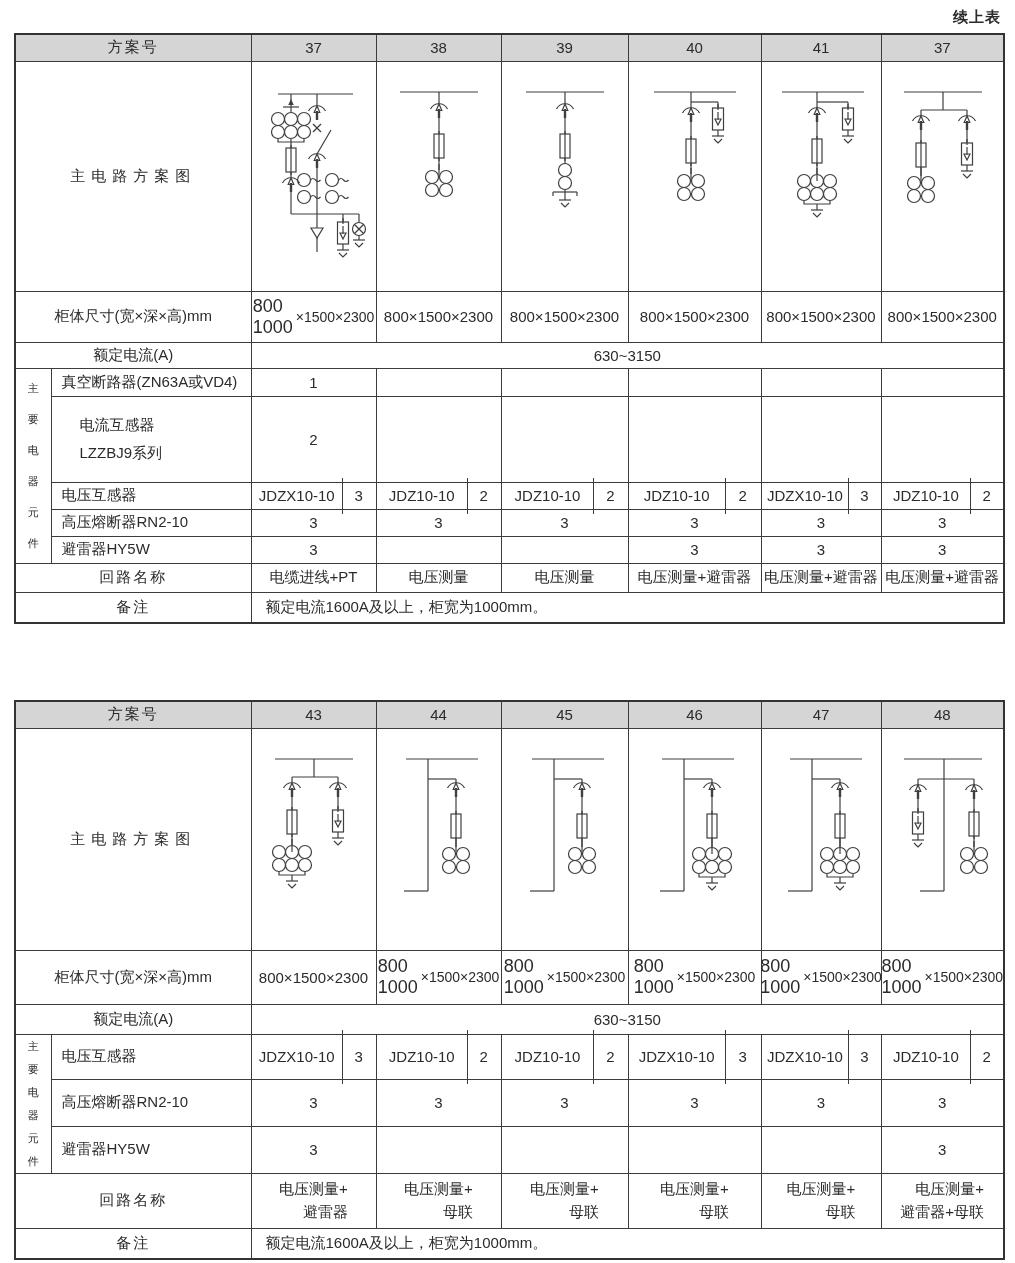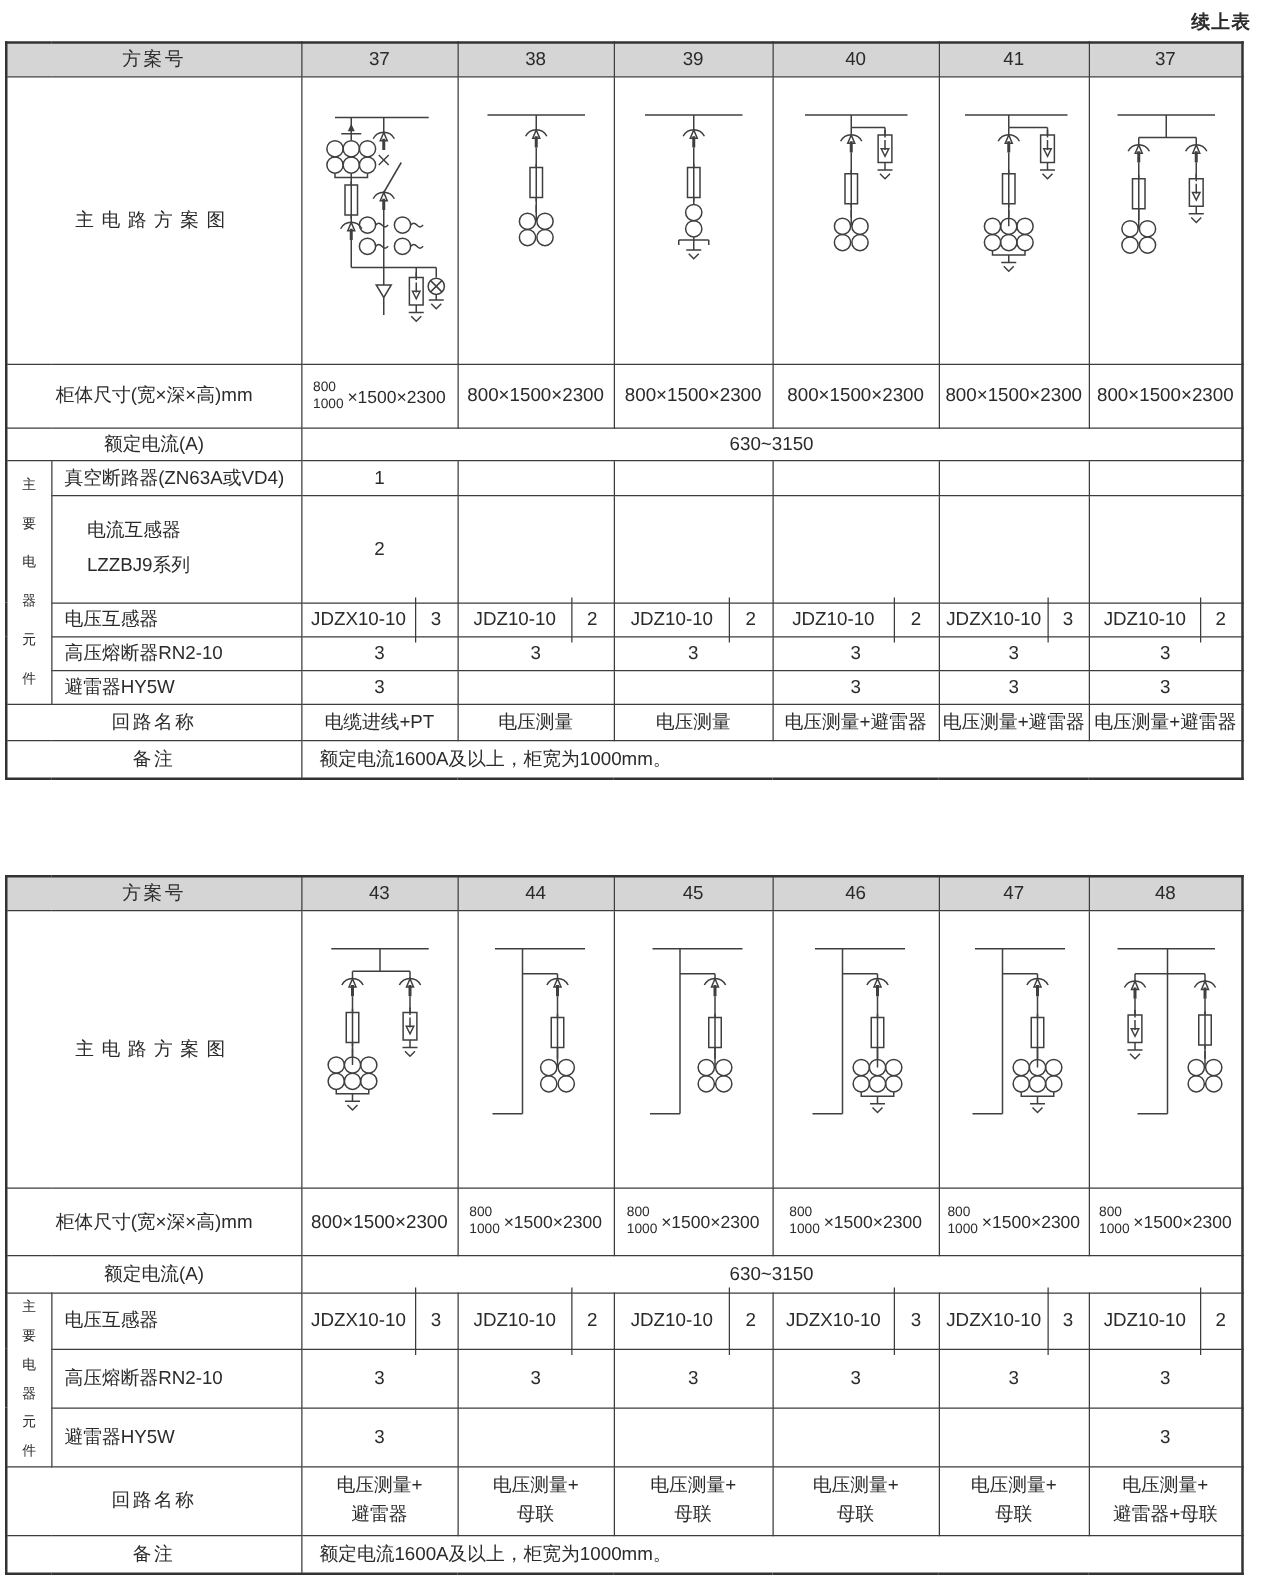--- a/index.html
+++ b/index.html
@@ -3,21 +3,21 @@
 <meta charset="utf-8">
 <style>
   html,body{margin:0;padding:0;}
   body{
     width:1015px;height:1263px;position:relative;background:#ffffff;
     font-family:"Liberation Sans","DejaVu Sans",sans-serif;color:#2b2b2b;
     -webkit-font-smoothing:antialiased;
   }
   .cont-note{position:absolute;top:8px;right:14px;font-size:15px;font-weight:700;letter-spacing:1px;}
   table.sch{
-    position:absolute;left:4px;width:989px;border-collapse:collapse;table-layout:fixed;
+    position:absolute;left:14px;width:989px;border-collapse:collapse;table-layout:fixed;
     border:2px solid #333333;
   }
   #t1{top:33px;} #t2{top:700px;}
   td{
     border:1px solid #3c3c3c;text-align:center;vertical-align:middle;
     font-size:15px;padding:0;
   }
   .hdr{background:#d5d5d5;}
   .sp1{letter-spacing:2px;}
   .sp2{letter-spacing:6px;}
@@ -29,22 +29,22 @@
   .vcell{padding:0;}
   .vlabel{display:inline-block;width:17px;word-break:break-all;text-align:center;font-size:11px;}
   #t1 .vlabel{line-height:31px;}
   #t2 .vlabel{line-height:23px;}
   .pt-td{position:relative;overflow:visible;margin-top:14px;}
   .pt-wrap{display:flex;height:100%;align-items:center;}
   .pt-m{width:73%;text-align:center;}
   .pt-q{flex:1;text-align:center;}
   .pt-sep{position:absolute;left:73%;top:-5px;bottom:-5px;width:1px;background:#3c3c3c;}
   .frac{display:flex;align-items:center;justify-content:center;gap:3px;font-size:14px;}
-  .frac .stack{display:flex;flex-direction:column;font-size:11px;line-height:1.15;text-align:left;}
-  .two-line{display:inline-block;text-align:center;line-height:1.5;}
+  .frac .stack{display:flex;flex-direction:column;font-size:18px;line-height:1.15;text-align:left;}
+  .two-line{display:inline-block;text-align:right;line-height:1.5;}
   svg.diag{stroke:#3f3f3f;fill:none;stroke-width:1.2;}
   svg.diag .f{fill:#3f3f3f;stroke:none;}
 </style>
 </head>
 <body>
 
 <svg width="0" height="0" style="position:absolute" aria-hidden="true">
   <defs>
     <g id="g-contact">
       <path d="M -8.5 5 A 9.5 9.5 0 0 1 8.5 5"></path>

